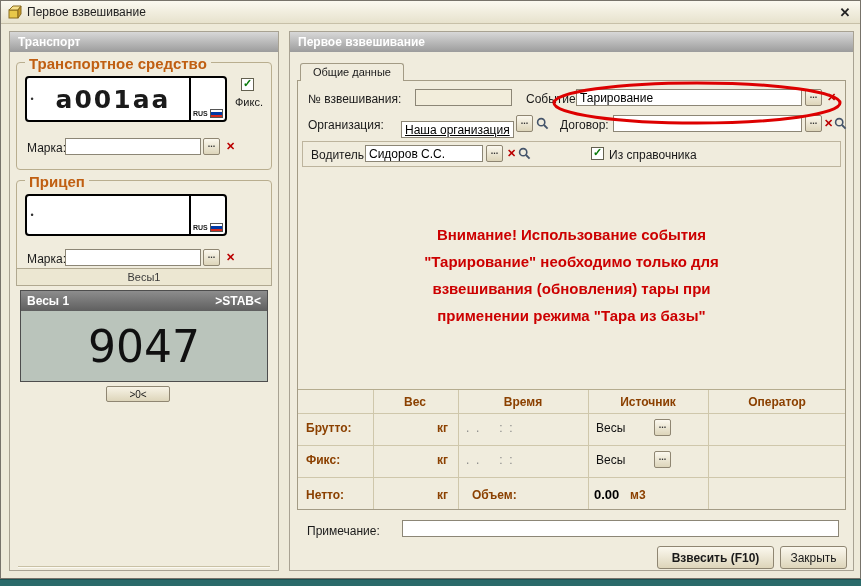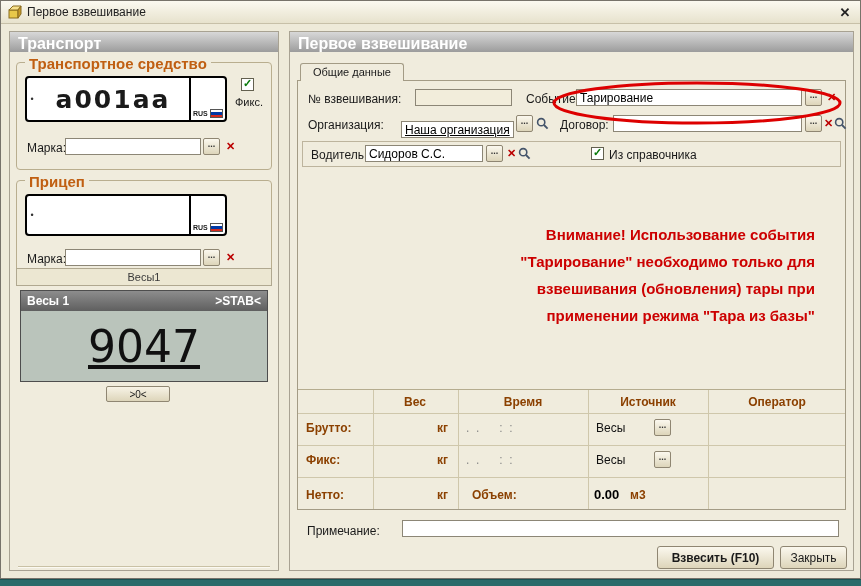--- a/index.html
+++ b/index.html
@@ -15,21 +15,21 @@
   .title-text { font-size:12px; color:#222; }
   .close-btn { margin-left:auto; width:18px; height:18px; display:flex; align-items:center; justify-content:center;
                font-size:13px; font-weight:bold; color:#222; }
   
   .panel { position:absolute; background:#f0ecdd; border:1px solid #a8a292; }
   .panel-left  { left:8static; } 
   .panel-left  { left:8px; top:30px; width:270px; height:540px; }
   .panel-right { left:288px; top:30px; width:565px; height:540px; }
   .panel-header { position:absolute; left:0; top:0; right:0; height:20px;
                   background:linear-gradient(#d8d8d8,#9c9c9c);
-                  color:#ffffff; font-weight:bold; font-size:16px; padding:3px 8px; }
+                  color:#ffffff; font-weight:bold; font-size:12px; padding:3px 8px; }
   
   .groupbox { position:absolute; border:1px solid #b9ae8f; border-radius:4px; }
   .group-title { position:absolute; top:-8px; left:8px; background:#f0ecdd; padding:0 4px;
                  color:#c05f12; font-size:15px; font-weight:bold; white-space:nowrap; }
   
   .plate { position:absolute; background:#ffffff; border:2px solid #000; border-radius:4px;
            display:flex; align-items:stretch; }
   .plate-dot { width:10px; display:flex; align-items:center; justify-content:center; font-size:9px; color:#333; }
   .plate-number { flex:1; display:flex; align-items:center; justify-content:center;
                   font-family:"DejaVu Sans", sans-serif; font-weight:bold; font-size:25px; letter-spacing:2px; }
@@ -55,35 +55,35 @@
   .checkbox span { color:#0a7a0a; font-size:11px; font-weight:bold; margin-top:-2px; }
   
   .scale-caption { position:absolute; left:6px; top:236px; width:256px; height:18px; background:#ece7d2;
                    border:1px solid #b0a890; display:flex; align-items:center; justify-content:center;
                    font-size:11px; color:#3a3a3a; }
   .scale-box { position:absolute; left:10px; top:258px; width:248px; height:92px; border:1px solid #4d4d4d; }
   .scale-head { height:20px; background:linear-gradient(#8d8d8d,#5f5f5f); color:#fff;
                 display:flex; align-items:center; justify-content:space-between; padding:0 6px;
                 font-size:12px; font-weight:bold; }
   .scale-body { height:70px; background:#bac4bb; display:flex; align-items:center; justify-content:center; }
-  .scale-value { font-family:"DejaVu Sans", sans-serif; font-size:44px; color:#101010;text-decoration:underline; }
+  .scale-value { font-family:"DejaVu Sans", sans-serif; font-size:44px; color:#101010; }
   .zero-btn { position:absolute; left:96px; top:354px; width:64px; height:16px;
               background:linear-gradient(#f7f3e6,#ddd5ba); border:1px solid #8f8672; border-radius:2px;
               display:flex; align-items:center; justify-content:center; font-size:10px; }
   .left-divider { position:absolute; left:8px; right:8px; top:534px; height:2px;
                   border-top:1px solid #c9c1a5; border-bottom:1px solid #fbf9f2; }
   
   .tab { position:absolute; left:10px; top:31px; height:18px; padding:2px 12px 0;
          background:#f0ecdd; border:1px solid #a39b85; border-bottom:none;
          border-radius:3px 3px 0 0; font-size:11px; z-index:2; }
   .tab-content { position:absolute; left:7px; top:48px; width:549px; height:430px;
                  border:1px solid #a39b85; background:#f0ecdd; }
   .driver-strip { position:absolute; left:4px; top:60px; right:4px; height:26px;
                   border:1px solid #bdb49d; }
-  .warning { position:absolute; left:30px; right:30px; top:140px; text-align:right;
+  .warning { position:absolute; left:30px; right:30px; top:140px; text-align:center;
              color:#cc0000; font-weight:bold; font-size:15px; line-height:27px; }
   
   .wtable { position:absolute; left:0; right:0; top:308px; bottom:0; border-top:1px solid #b5ac8e; }
   .vline { position:absolute; top:0; bottom:0; width:1px; background:#cfc7ab; }
   .hline { position:absolute; left:0; right:0; height:1px; background:#cfc7ab; }
   .th { position:absolute; top:5px; font-weight:bold; color:#8b4000; font-size:12px; transform:translateX(-50%); }
   .row-label { position:absolute; left:8px; font-weight:bold; color:#8b4000; }
   .unit { position:absolute; font-weight:bold; color:#8b4000; }
   .time-mask { position:absolute; color:#8a8a8a; white-space:pre; }
   .src { position:absolute; color:#111; }

